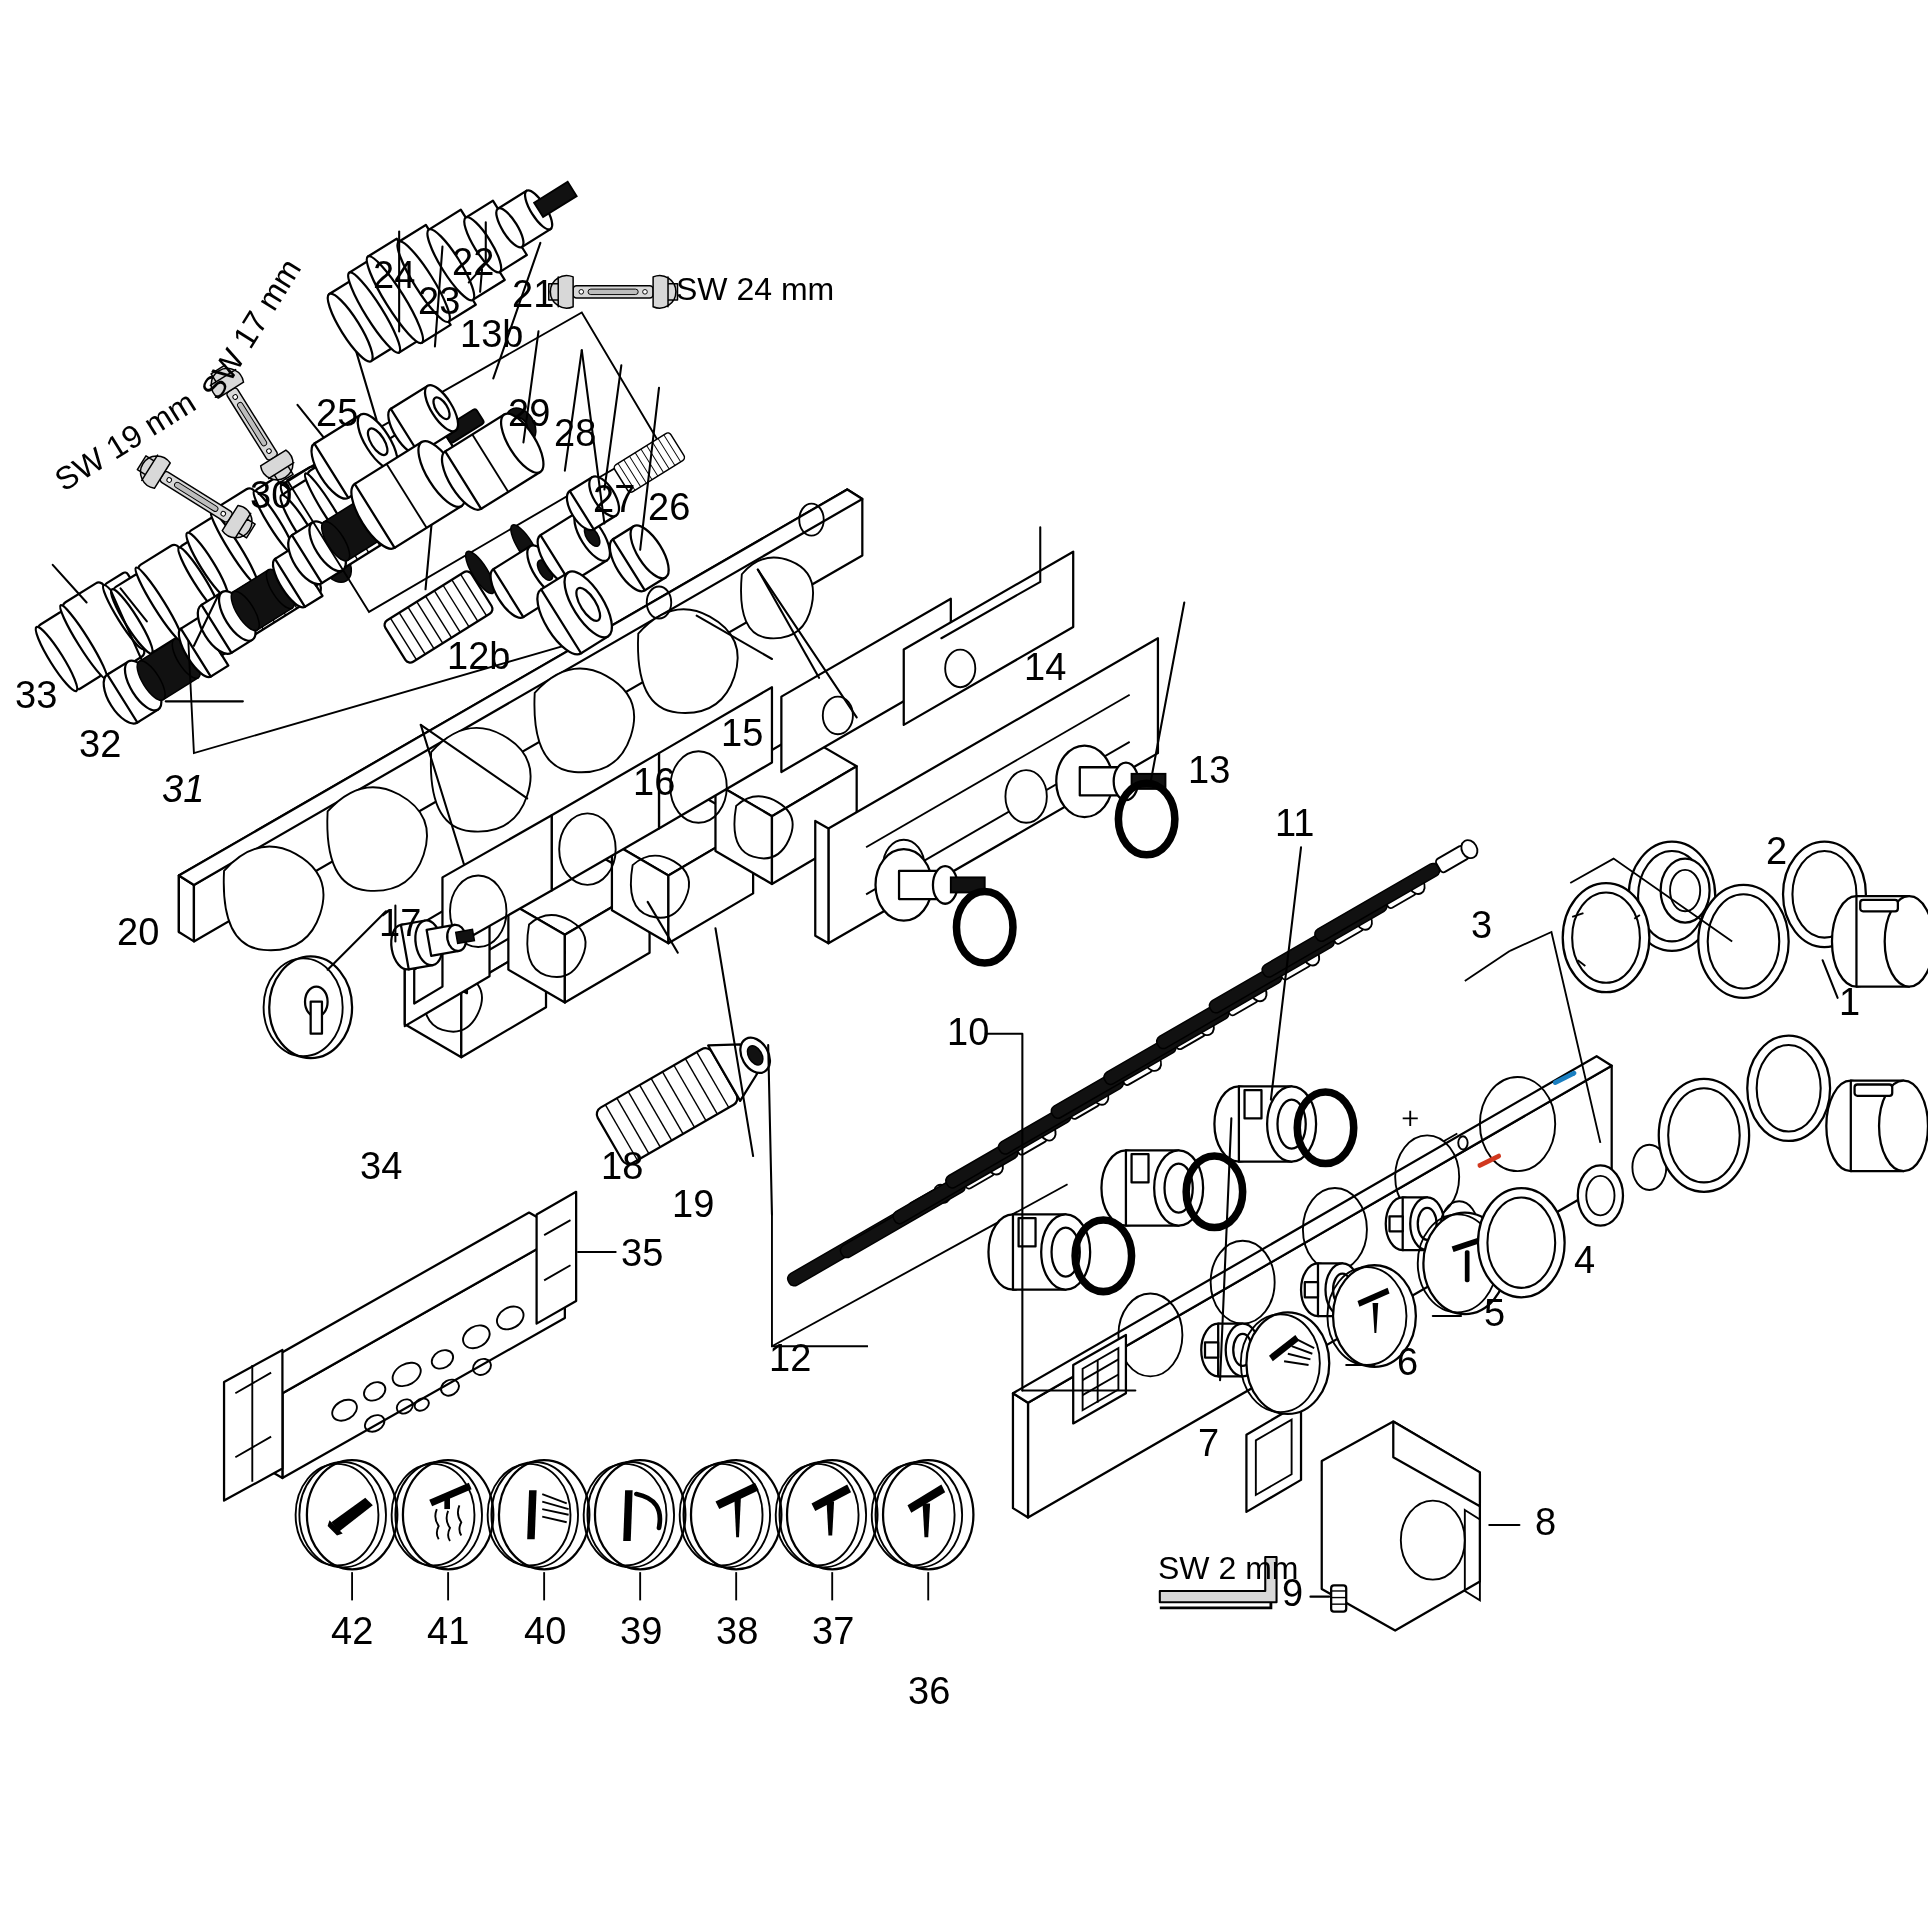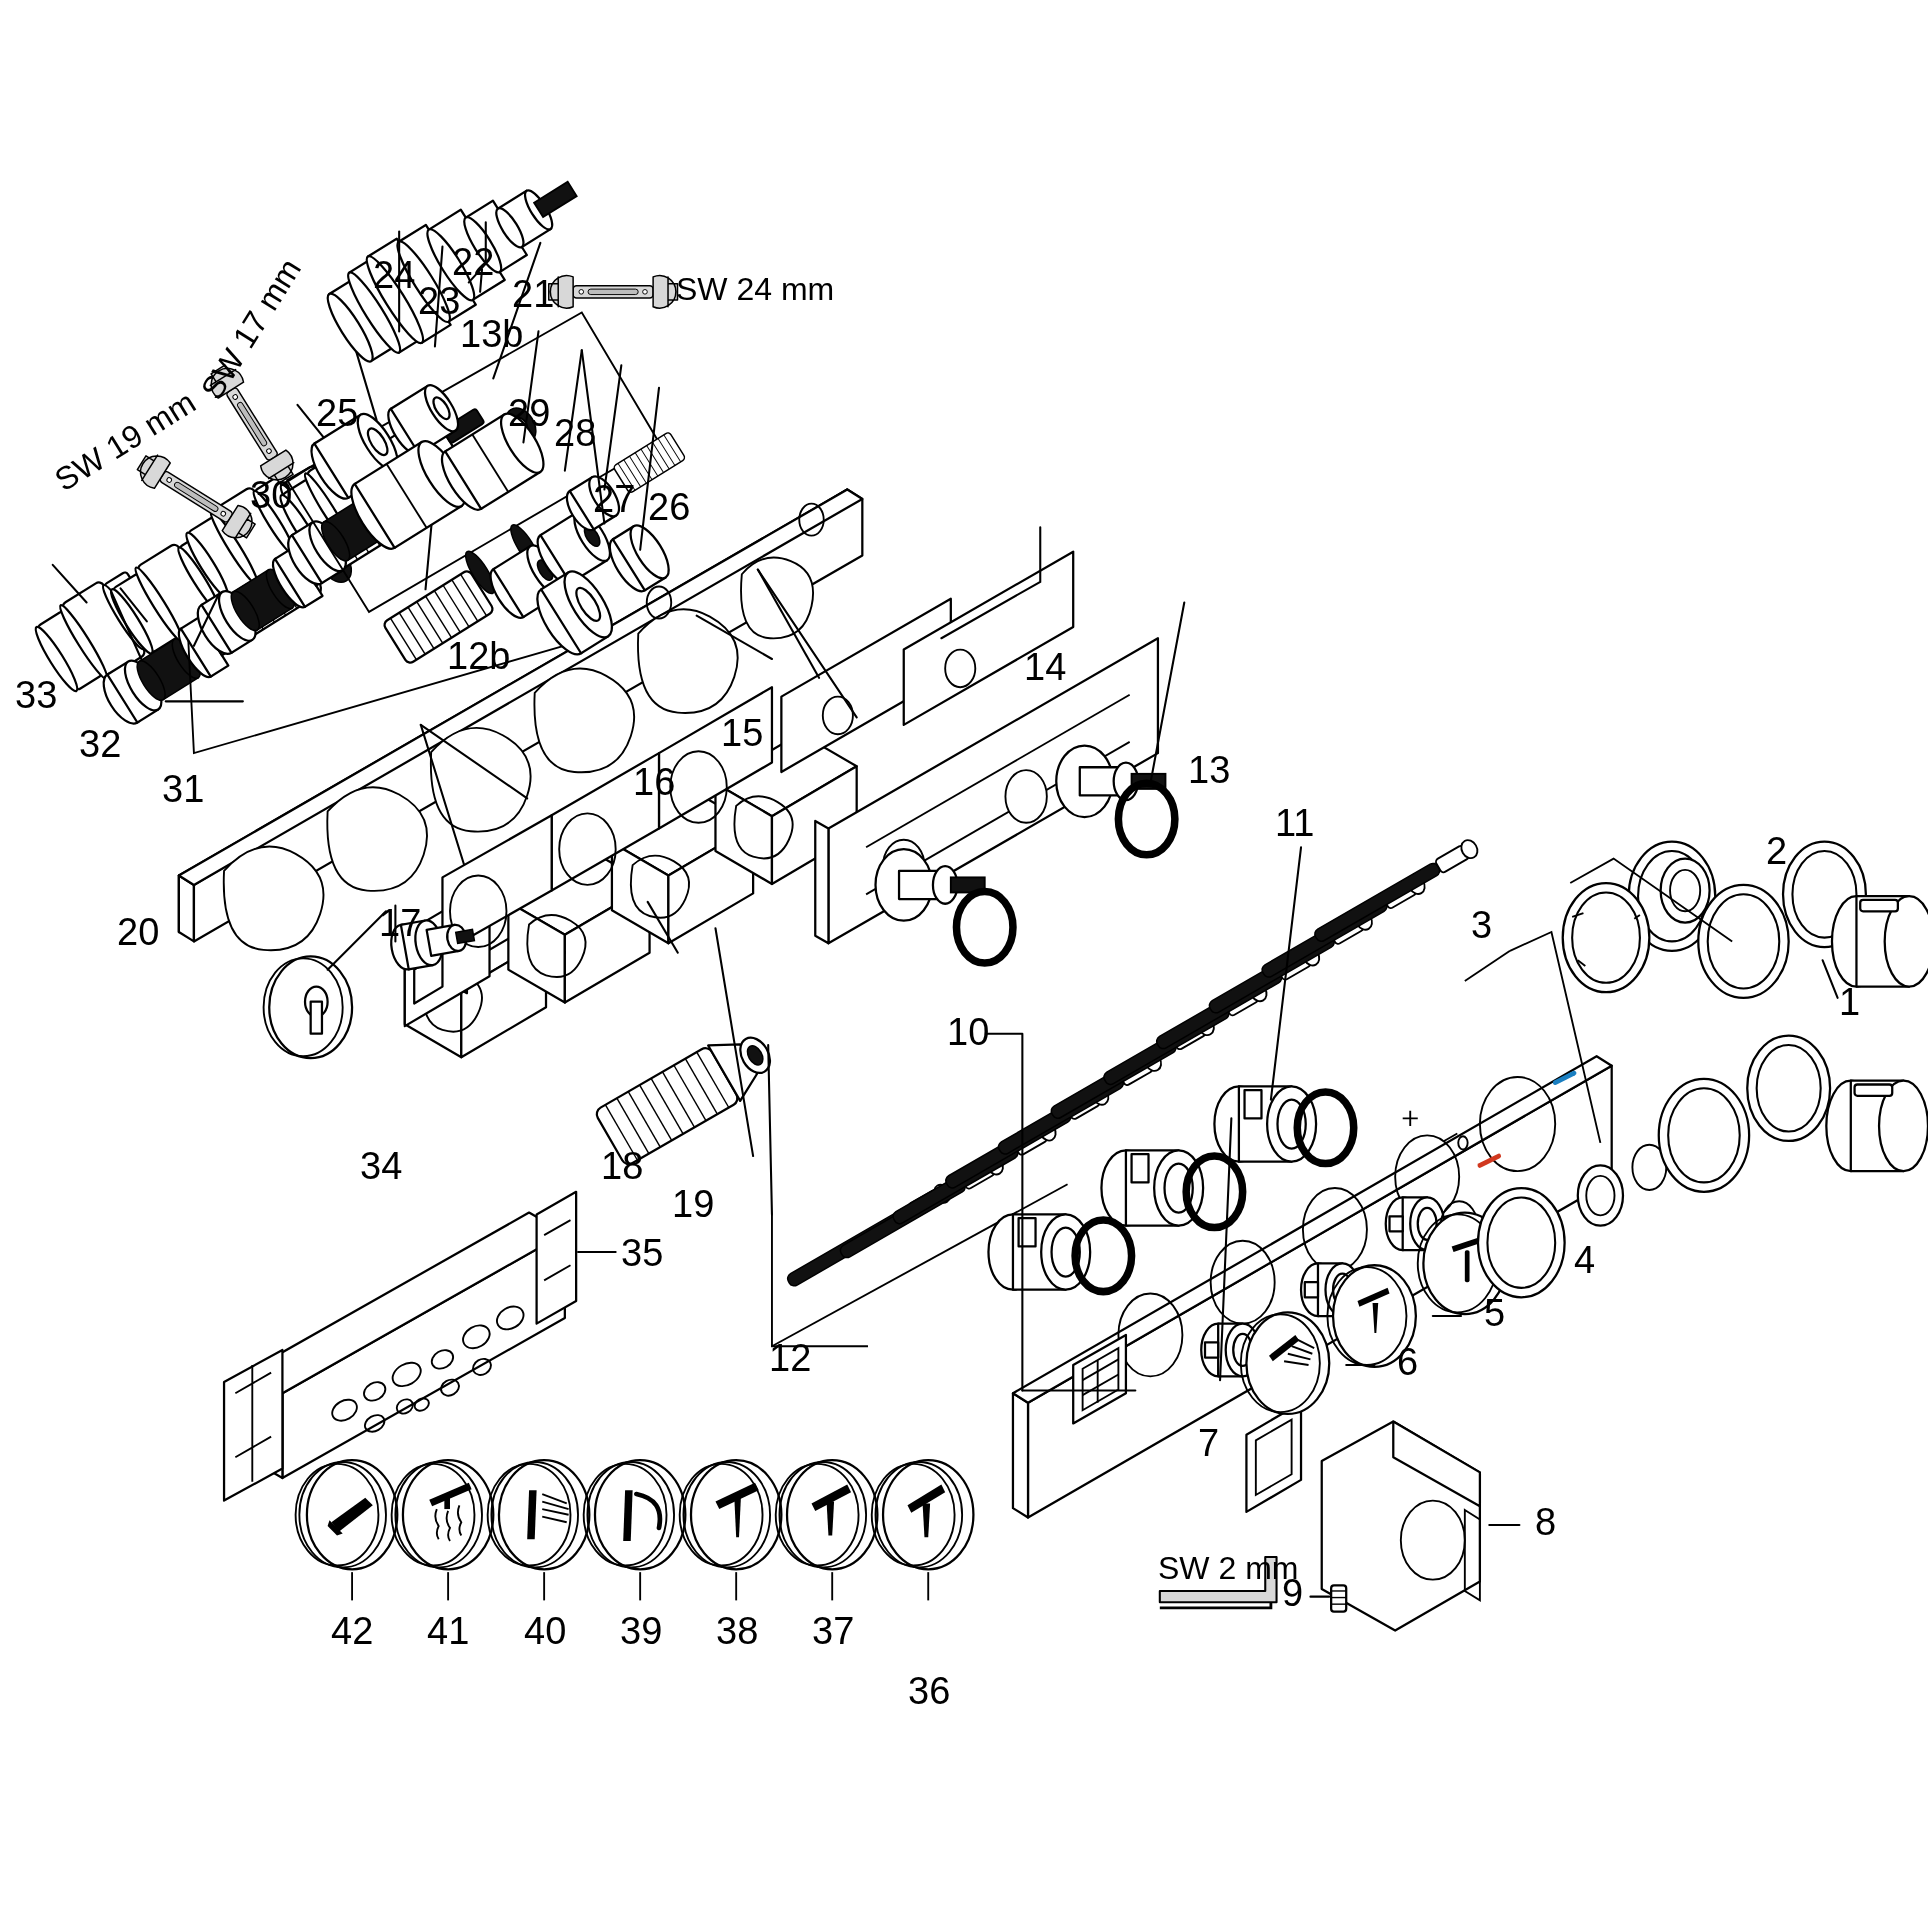--- a/index.html
+++ b/index.html
@@ -914,21 +914,21 @@
   <div class="lbl" style="left:512px;top:275px;">21</div>
   <div class="lbl" style="left:452px;top:243px;">22</div>
   <div class="lbl" style="left:418px;top:282px;">23</div>
   <div class="lbl" style="left:373px;top:256px;">24</div>
   <div class="lbl" style="left:316px;top:394px;">25</div>
   <div class="lbl" style="left:648px;top:460px;margin-top:28px;">26</div>
   <div class="lbl" style="left:593px;top:433px;margin-top:47px;">27</div>
   <div class="lbl" style="left:554px;top:414px;">28</div>
   <div class="lbl" style="left:508px;top:394px;">29</div>
   <div class="lbl" style="left:250px;top:476px;">30</div>
-  <div class="lbl" style="left:162px;top:770px;">31</div>
+  <div class="lbl" style="left:162px;top:770px;font-style:italic;">31</div>
   <div class="lbl" style="left:79px;top:725px;">32</div>
   <div class="lbl" style="left:15px;top:676px;">33</div>
   <div class="lbl" style="left:360px;top:1147px;">34</div>
   <div class="lbl" style="left:621px;top:1234px;">35</div>
 
   <div class="lbl" style="left:331px;top:1612px;">42</div>
   <div class="lbl" style="left:427px;top:1612px;">41</div>
   <div class="lbl" style="left:524px;top:1612px;">40</div>
   <div class="lbl" style="left:620px;top:1612px;">39</div>
   <div class="lbl" style="left:716px;top:1612px;">38</div>

